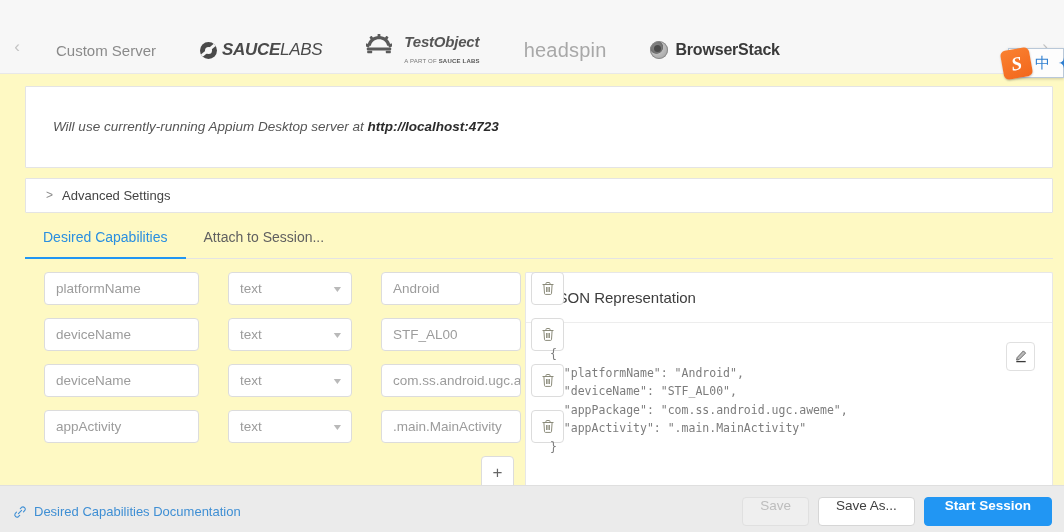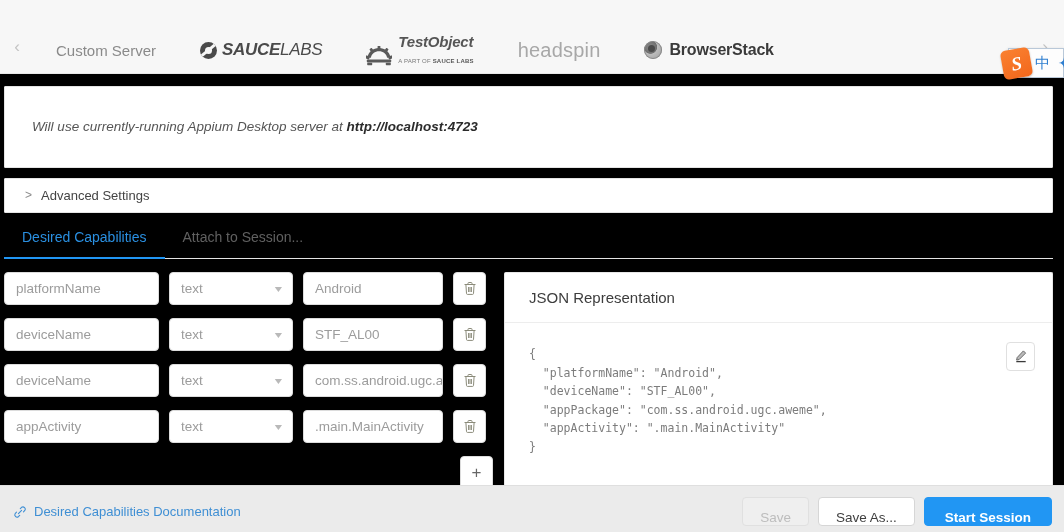--- a/index.html
+++ b/index.html
@@ -110,21 +110,21 @@
   .sauce-mark::after {
     content: "";
     position: absolute;
     width: 20px; height: 3px;
     background: #f7f7f7;
     top: 7px; left: -2px;
     transform: rotate(-40deg);
   }
 
   
-  .logo-testobject { display: flex; align-items: flex-end; gap: 6px; }
+  .logo-testobject { display: flex; align-items: flex-start; gap: 12px; }
   .to-gear {
     width: 26px; height: 20px;
     position: relative;
   }
   .to-gear svg { display: block; }
   .logo-testobject .to-text { line-height: 1.05; }
   .logo-testobject .to-main {
     font-size: 15px; font-weight: bold; font-style: italic;
     color: #555; letter-spacing: -0.2px;
   }
@@ -152,25 +152,25 @@
     background: #4b4b4b;
     top: 4px; left: 4px;
   }
   .logo-bstack .bs-text {
     font-size: 16px; font-weight: bold; color: #3a3a3a; letter-spacing: -0.2px;
   }
 
   
   .body-area {
     flex: 1 1 auto;
-    padding: 12px 11px 0 4px;
+    padding: 12px 11px 0 25px;
     overflow: hidden;
     display: flex;
     flex-direction: column;
-    background: #000000;
+    background: #fef9c3;
   }
 
   .server-banner {
     background: #fff;
     border: 1px solid #e4e4e4;
     height: 88px;
     display: flex;
     align-items: center;
     padding: 0 27px;
     font-style: italic;
@@ -248,20 +248,21 @@
     background: #fff;
     border: 1px solid #dcdcdc;
     border-radius: 4px;
     display: flex;
     align-items: center;
     padding: 0 11px;
     font-size: 13.5px;
     color: #9c9c9c;
     overflow: hidden;
     white-space: nowrap;
+    margin-left: 19px;
   }
   .field.name { width: 155px; flex: 0 0 155px; }
   .field.type {
     width: 124px; flex: 0 0 124px;
     justify-content: space-between;
     cursor: pointer;
   }
   .field.value { width: 140px; flex: 0 0 140px; }
   .field .sel-chev {
     color: #b9b9b9;
@@ -360,21 +361,21 @@
     font-size: 13px;
     cursor: pointer;
   }
   .doc-link svg { display: block; }
   .footer-btns { display: flex; align-items: center; gap: 9px; }
   .btn {
     height: 29px;
     border-radius: 4px;
     font-size: 13.5px;
     display: flex;
-    align-items: flex-end;
+    align-items: flex-start;
     justify-content: center;
     padding: 0 17px;
     cursor: pointer;
     border: 1px solid #d6d6d6;
     background: #fff;
     color: #3f3f3f;
     white-space: nowrap;
   }
   .btn.disabled {
     background: #efefef;

